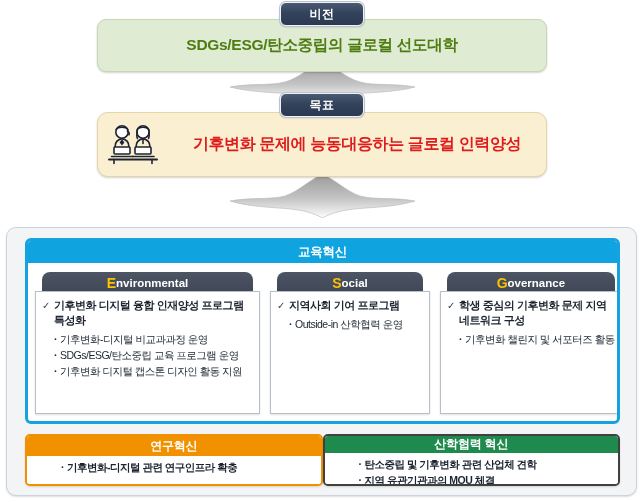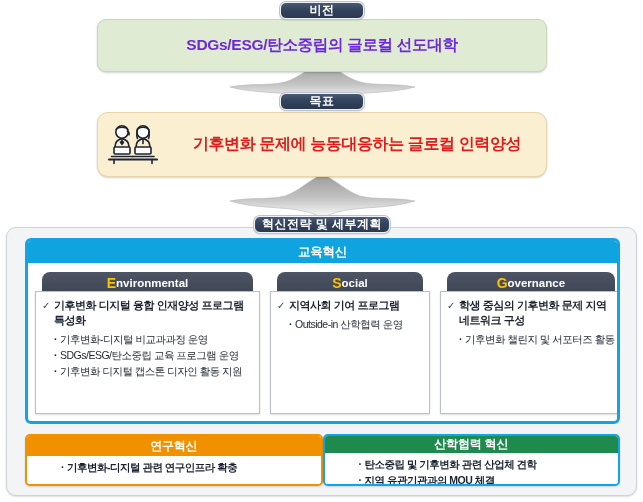--- a/index.html
+++ b/index.html
@@ -8,21 +8,21 @@
     background:#ffffff;
     font-family:"Liberation Sans","DejaVu Sans",sans-serif;
     overflow:hidden;
     position:relative;
   }
   #root{position:relative;width:643px;height:502px;}
 
   
   .pill{
     position:absolute;
-    height:17px;
+    height:24px;
     border-radius:6px;
     background:linear-gradient(180deg,#4a5a72 0%,#33435c 45%,#2b3950 100%);
     border:1.5px solid #eef1f5;
     box-shadow:0 0 0 1px #b9c2ce, 0 1px 2px rgba(0,0,0,.25);
     color:#ffffff;
     font-size:12px;
     font-weight:bold;
     display:flex;align-items:center;justify-content:center;
     letter-spacing:.5px;
     z-index:6;
@@ -37,21 +37,21 @@
     position:absolute;left:97px;top:19px;width:450px;height:53px;
     background:#dfebd3;
     border:1px solid #c6d6b6;
     border-radius:9px;
     box-shadow:0 1px 2px rgba(0,0,0,.18);
     display:flex;align-items:center;justify-content:center;
     box-sizing:border-box;
     z-index:3;
   }
   #vision-text{
-    font-size:15.5px;font-weight:bold;color:#6d28d9;letter-spacing:-0.3px;
+    font-size:15.5px;font-weight:bold;color:#4d7c0f;letter-spacing:-0.3px;
   }
 
   
   #goal-box{
     position:absolute;left:97px;top:112px;width:450px;height:65px;
     background:#fbefd2;
     border:1px solid #e6d5ab;
     border-radius:11px;
     box-shadow:0 1px 2px rgba(0,0,0,.18);
     display:flex;align-items:center;
@@ -139,21 +139,21 @@
   .bottom-box{
     flex:1;
     background:#ffffff;
     border-radius:5px;
     box-sizing:border-box;
     overflow:hidden;
     box-shadow:0 1px 2px rgba(0,0,0,.14);
     display:flex;flex-direction:column;
   }
   .bottom-box.research{border:2px solid #f29100;}
-  .bottom-box.industry{border:2px solid #0ea5e9;}
+  .bottom-box.industry{border:2px solid #404040;}
   .bb-head{
     height:20px;display:flex;align-items:center;justify-content:center;
     color:#ffffff;font-size:12px;font-weight:bold;letter-spacing:-0.2px;
   }
   .research .bb-head{background:#f29100;}
   .industry .bb-head{background:#1f8a4d;}
   .bb-body{flex:1;background:#ffffff;padding:4px 0 0 0;}
   .bb-list{margin:0;padding:0 0 0 34px;list-style:none;}
   .bb-list li{
     font-size:10.5px;color:#1b2430;letter-spacing:-0.5px;line-height:1.5;
@@ -223,21 +223,20 @@
     <defs>
       <linearGradient id="fg2" x1="0" y1="0" x2="0" y2="1">
         <stop offset="0%" stop-color="#9a9a9a"></stop>
         <stop offset="55%" stop-color="#c3c3c3"></stop>
         <stop offset="100%" stop-color="#fdfdfd"></stop>
       </linearGradient>
     </defs>
     <path d="M107.5 0 C 122 7, 131 17, 145 22 C 160 26, 178 23, 200 27 C 178 34, 150 33, 132 36 C 120 38, 113 41, 107.5 44 C 102 41, 95 38, 83 36 C 65 33, 37 34, 15 27 C 37 23, 55 26, 70 22 C 84 17, 93 7, 107.5 0 Z" fill="url(#fg2)" stroke="#b5b5b5" stroke-width="0.6"></path>
   </svg>
 
-  <div class="pill" id="pill-strategy">혁신전략 및 세부계획</div>
 
   <div id="outer-panel">
 
     <div id="education-panel">
       <div id="education-header">교육혁신</div>
 
       <div id="esg-row">
 
         <div class="esg-card e">
           <div class="esg-head">

